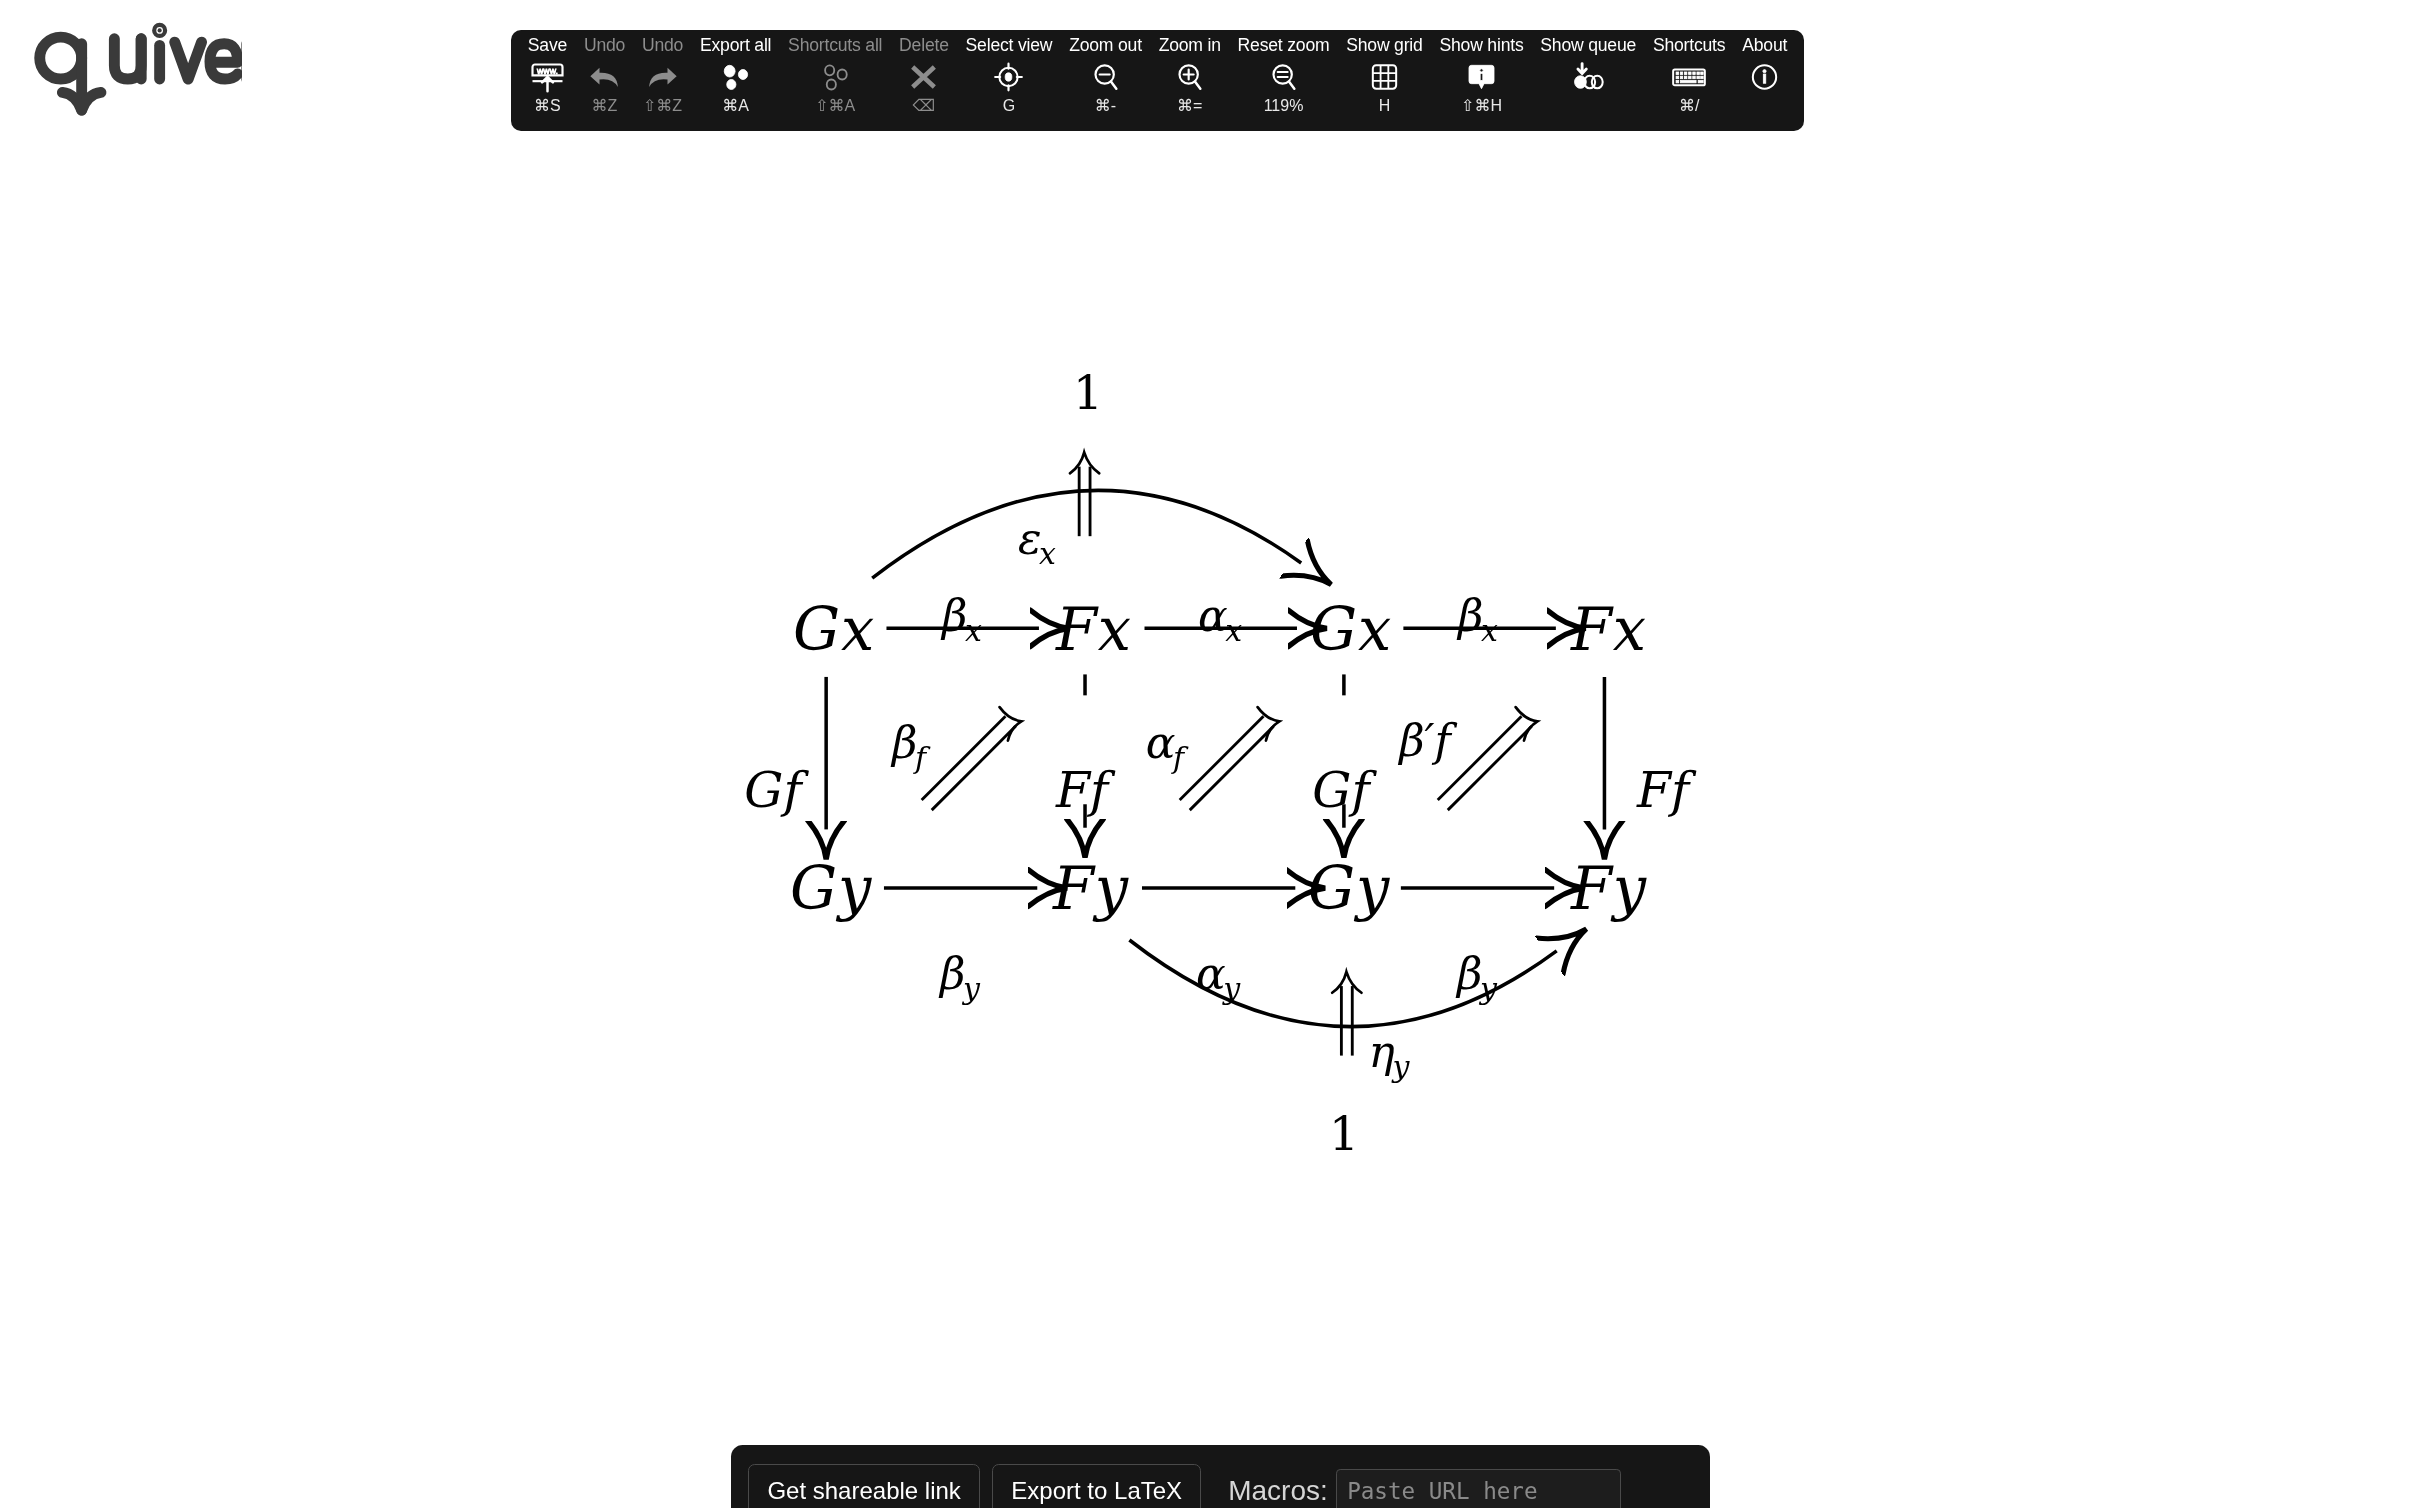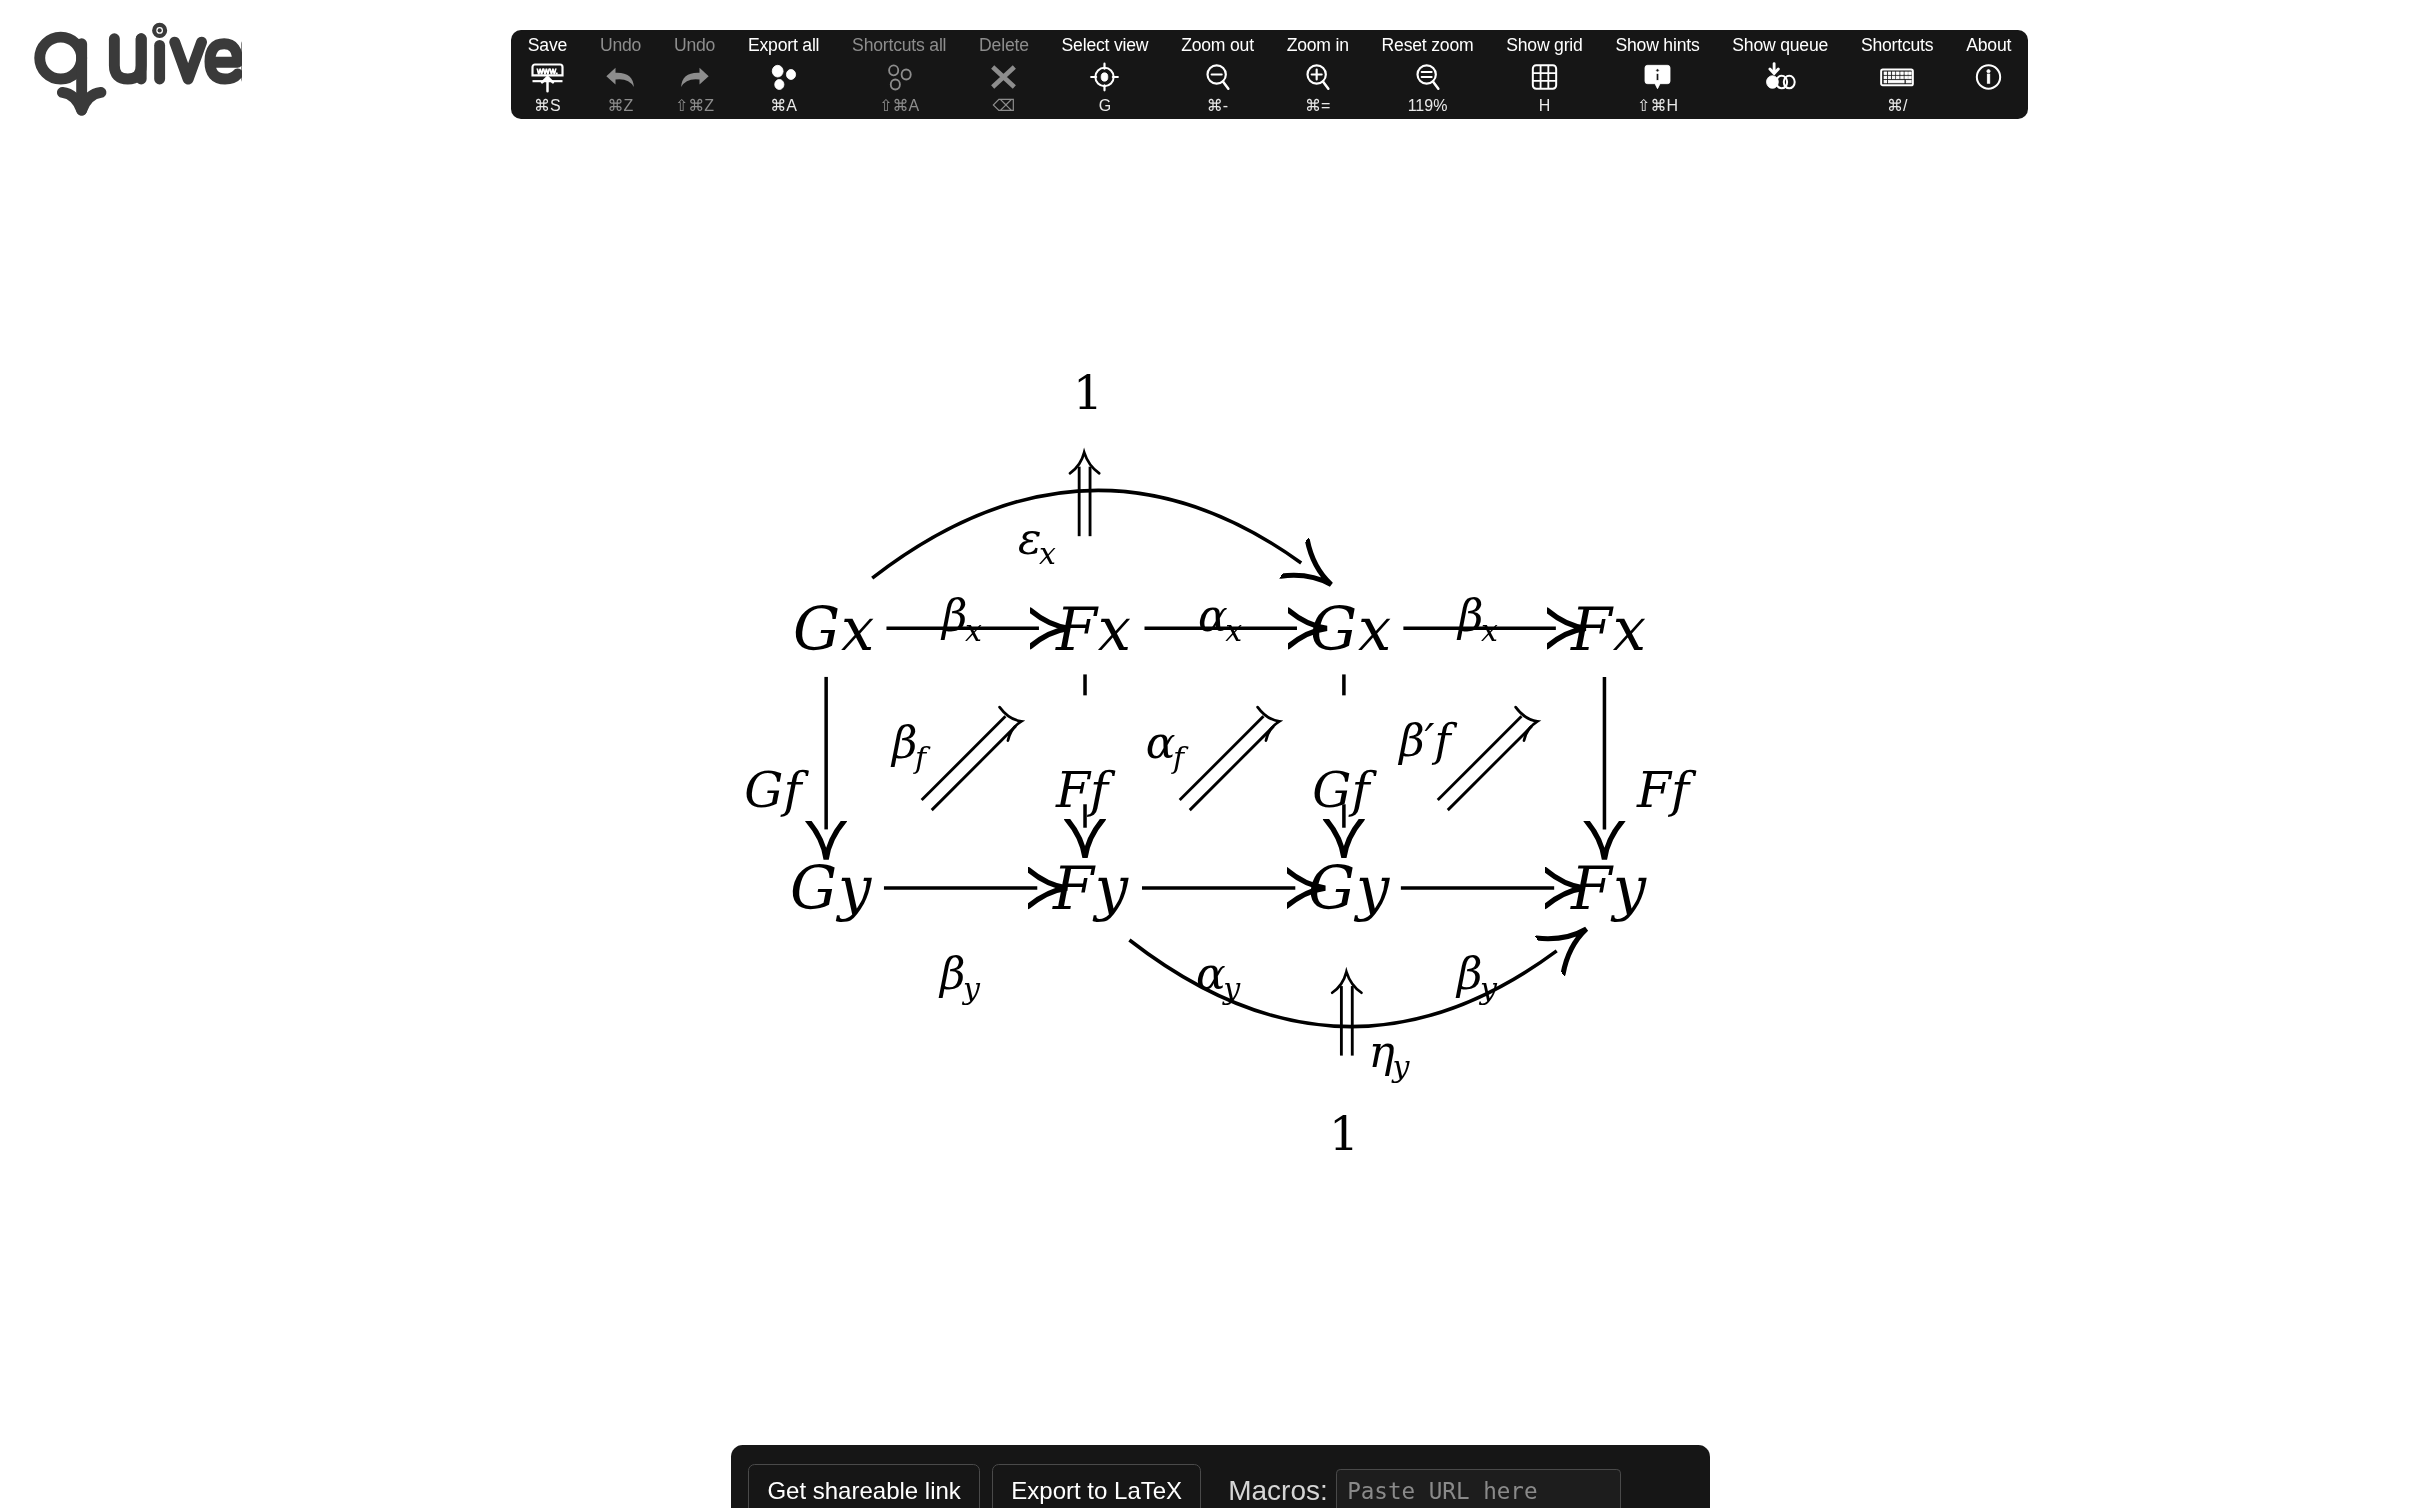--- a/index.html
+++ b/index.html
@@ -14,28 +14,27 @@
   
   #logo {
     position: absolute; left: 32px; top: 22px;
     width: 210px; height: 109px;
   }
 
   
   #toolbar {
     position: absolute;
     left: 511px; top: 30px;
-    height: 89px;
+    height: 101px;
     background: #161616;
     border-radius: 10px;
     display: flex;
     align-items: flex-start;
     padding: 0 8.4px;
     box-sizing: border-box;
-    gap: 16px;
   }
   .tool {
     display: flex;
     flex-direction: column;
     align-items: center;
     justify-content: flex-start;
     padding: 5px 8.4px 0 8.4px;
     min-width: 54px;
     box-sizing: border-box;
     cursor: pointer;

